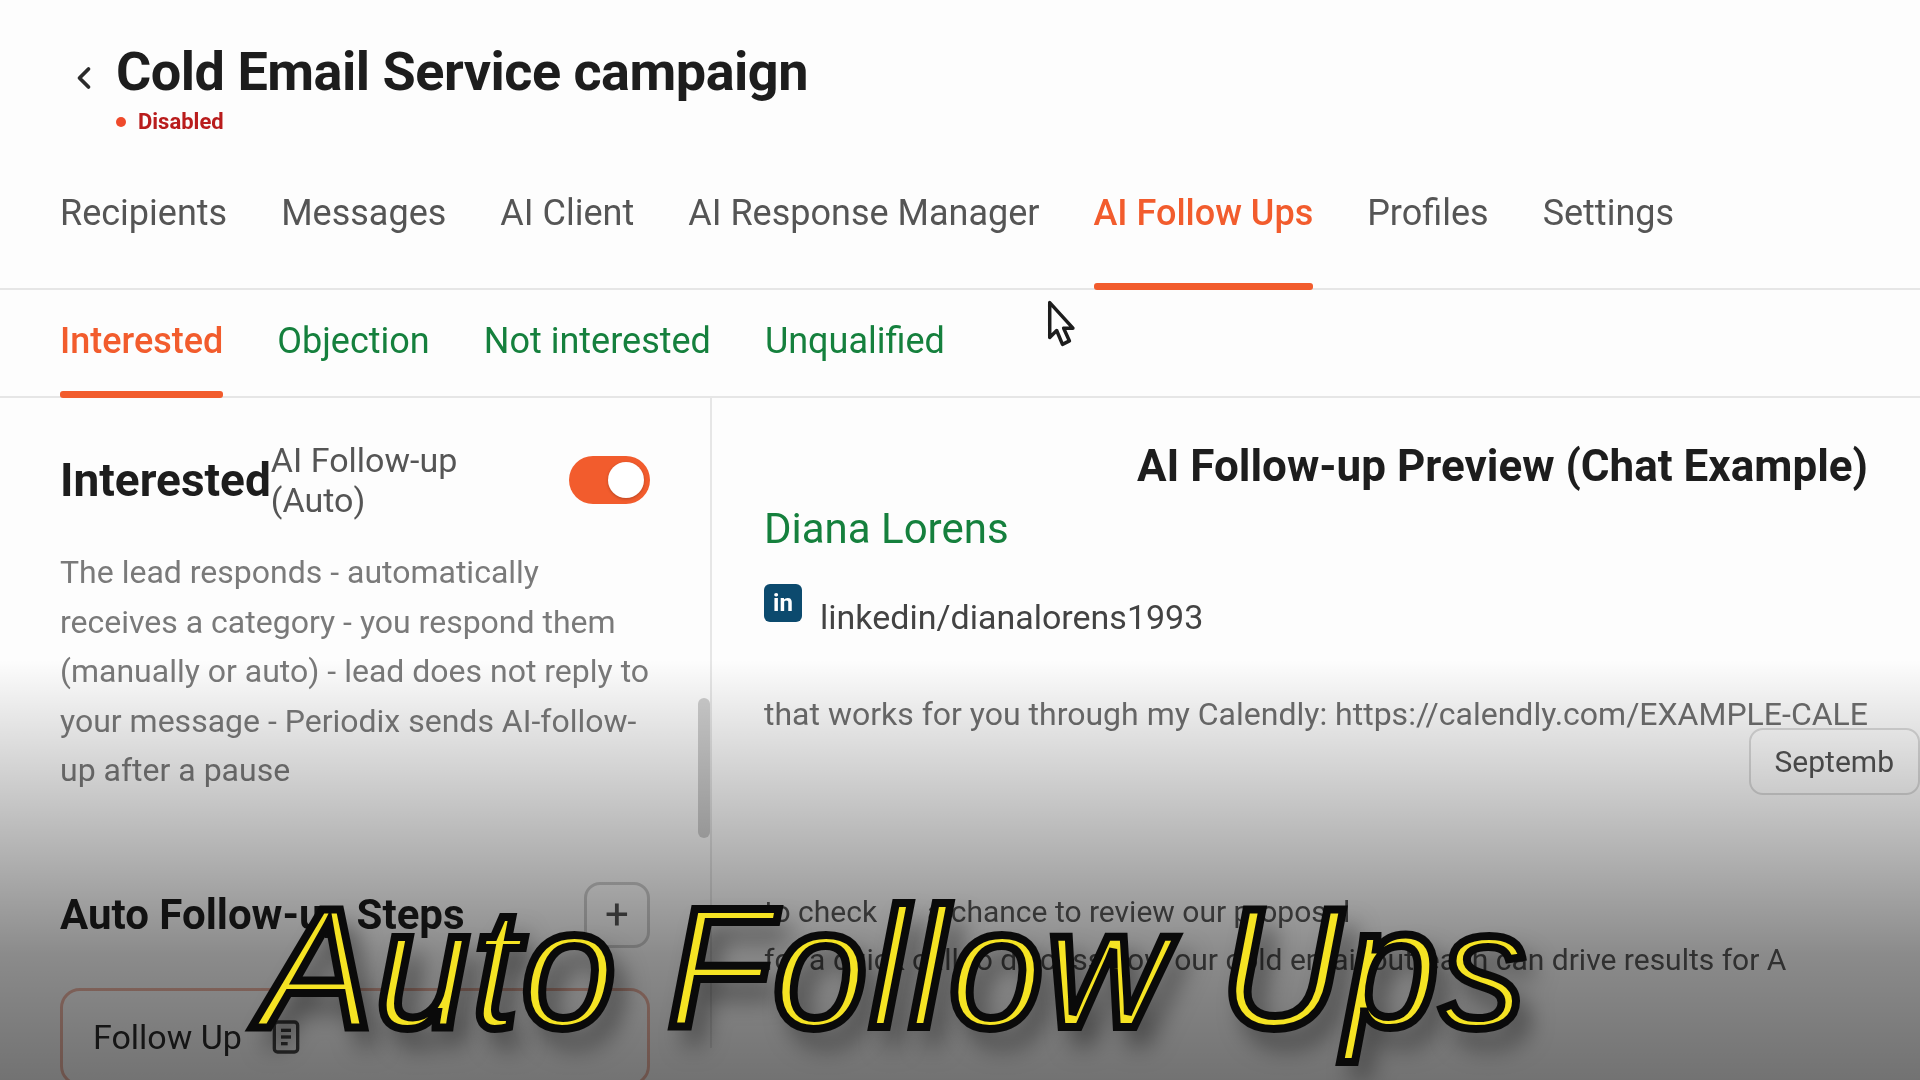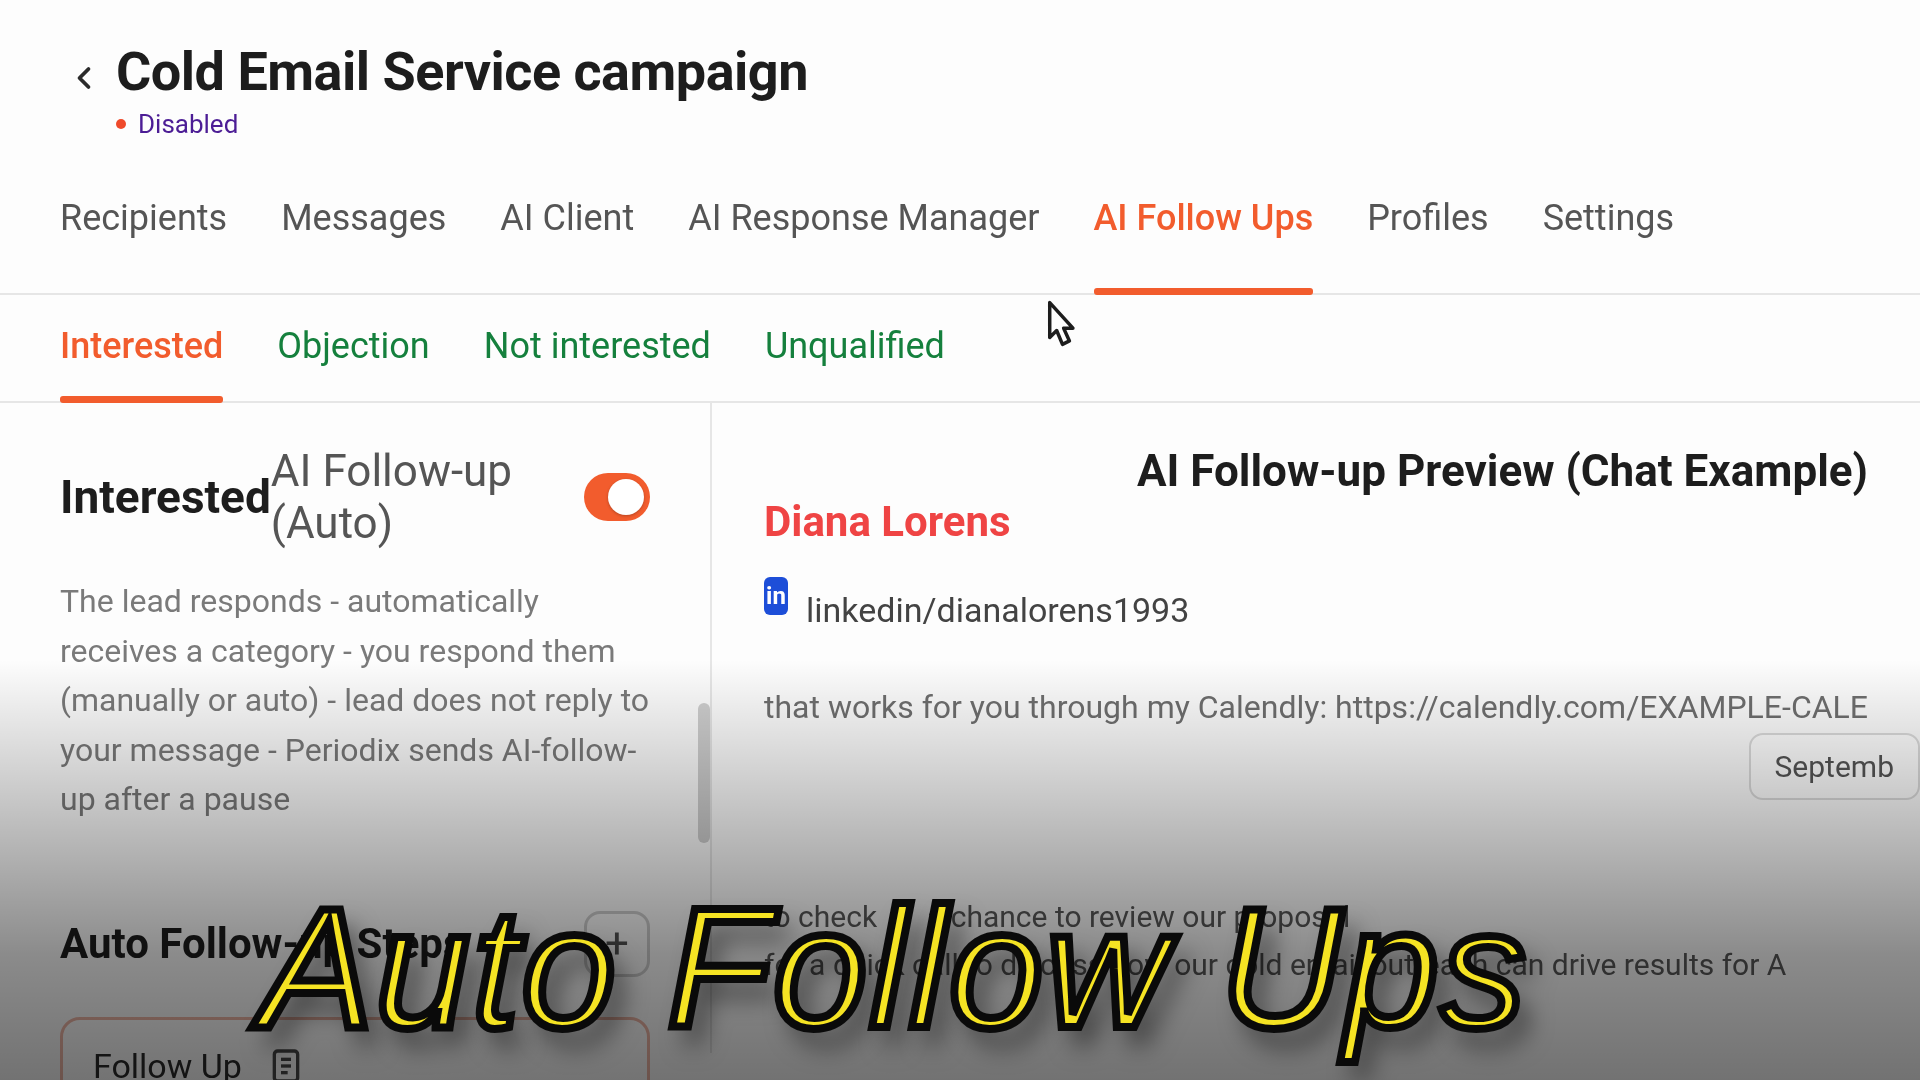--- a/index.html
+++ b/index.html
@@ -7,21 +7,21 @@
   .page { position: relative; width: 1920px; height: 1080px; background: #fdfdfd; }
 
   
   .header { display:flex; align-items:flex-start; padding: 40px 60px 30px 60px; }
   .back-chevron { width:48px; height:48px; display:flex; align-items:center; justify-content:center; margin-top:14px; margin-right:8px; }
   .back-chevron svg { width:36px; height:36px; }
   .title-block { display:flex; flex-direction:column; }
   .campaign-title { font-size:54px; font-weight:700; letter-spacing:-0.5px; color:#1d1d1d; }
   .status-line { display:flex; align-items:center; margin-top:6px; }
   .status-dot { width:10px; height:10px; border-radius:50%; background:#ef4a2b; margin-right:12px; }
-  .status-text { font-size:26px; color:#4c1d95; font-weight:400; }
+  .status-text { font-size:22px; color:#b91c1c; font-weight:700; }
 
   
   .primary-nav { display:flex; gap:54px; padding: 28px 60px 0 60px; border-bottom:2px solid #e6e6e6; position:relative; }
   .nav-item { font-size:36px; color:#555; padding-bottom:54px; position:relative; cursor:pointer; }
   .nav-item.active { color:#f25c2d; font-weight:500; }
   .nav-item.active::after { content:""; position:absolute; left:0; right:0; bottom:-2px; height:7px; background:#f25c2d; border-radius:3px; }
 
   
   .cursor-overlay { position:absolute; left:1035px; top:298px; pointer-events:none; z-index:50; }
   .cursor-overlay svg { width:48px; height:58px; }
@@ -33,40 +33,40 @@
   .subnav-item.active::after { content:""; position:absolute; left:0; right:0; bottom:-2px; height:7px; background:#f25c2d; border-radius:3px; }
 
   
   .content { display:flex; height: calc(1080px - 430px); }
   .left-col { width: 880px; padding: 42px 60px; border-right: 2px solid #e6e6e6; position:relative; }
   .right-col { flex:1; padding: 42px 52px; position:relative; }
 
   .category-row { display:flex; align-items:center; justify-content:space-between; margin-bottom:28px; }
   .category-title { font-size:46px; font-weight:700; color:#1d1d1d; }
   .toggle-group { display:flex; align-items:center; gap:24px; }
-  .toggle-label { font-size:44px; color:#555; }
+  .toggle-label { font-size:34px; color:#555; }
   .toggle { width:86px; height:48px; border-radius:999px; background:#f25c2d; position:relative; cursor:pointer; }
   .toggle-knob { position:absolute; right:6px; top:6px; width:36px; height:36px; border-radius:50%; background:#fff; box-shadow:0 1px 3px rgba(0,0,0,.25); }
   .category-desc { font-size:32px; line-height:1.55; color:#7a7a7a; max-width:740px; }
 
   .divider-space { height:60px; }
 
   .steps-row { display:flex; align-items:center; justify-content:space-between; margin-top:26px; }
   .steps-title { font-size:42px; font-weight:700; color:#1d1d1d; }
   .plus-btn { width:66px; height:66px; border:3px solid #cfcfcf; border-radius:16px; display:flex; align-items:center; justify-content:center; font-size:42px; color:#555; cursor:pointer; background:#fdfdfd; }
 
   .step-card { margin-top:40px; border:3px solid #efb7a7; border-radius:20px; padding:26px 30px; display:flex; align-items:center; gap:24px; background:#fff; }
   .step-label { font-size:34px; color:#2b2b2b; }
   .doc-icon { width:40px; height:40px; }
 
   
   .preview-title { font-size:44px; font-weight:700; color:#1d1d1d;text-align:right; }
-  .preview-name { font-size:42px; font-weight:700; color:#ef4444; }
+  .preview-name { font-size:42px; font-weight:400; color:#15803d; margin-top:12px; }
   .linkedin-row { display:flex; align-items:center; gap:18px; margin-top:16px; }
-  .li-badge { width:24px; height:38px; border-radius:6px; background:#1d4ed8; color:#fff; font-size:24px; font-weight:700; display:flex; align-items:center; justify-content:center; }
+  .li-badge { width:38px; height:38px; border-radius:6px; background:#0c4a6e; color:#fff; font-size:24px; font-weight:700; display:flex; align-items:center; justify-content:center; }
   .li-handle { font-size:34px; color:#434343;margin-top:28px; }
   .message-snippet { margin-top:54px; font-size:32px; color:#6f6f6f; line-height:1.45; white-space:nowrap; overflow:hidden; }
   .date-chip { position:absolute; right:0; top:330px; border:2px solid #dcdcdc; border-radius:14px; padding:14px 24px; font-size:30px; color:#555; background:#fff; }
   .reply-snippet { position:absolute; right:0; left:52px; top:490px; font-size:30px; color:#595959; line-height:1.6; }
 
   
   .fake-scrollbar { position:absolute; right:0; top:300px; width:12px; height:140px; background:#cfcfcf; border-radius:8px; }
 
   
   .big-caption { position:absolute; left:260px; top:870px; z-index:60; pointer-events:none; }

